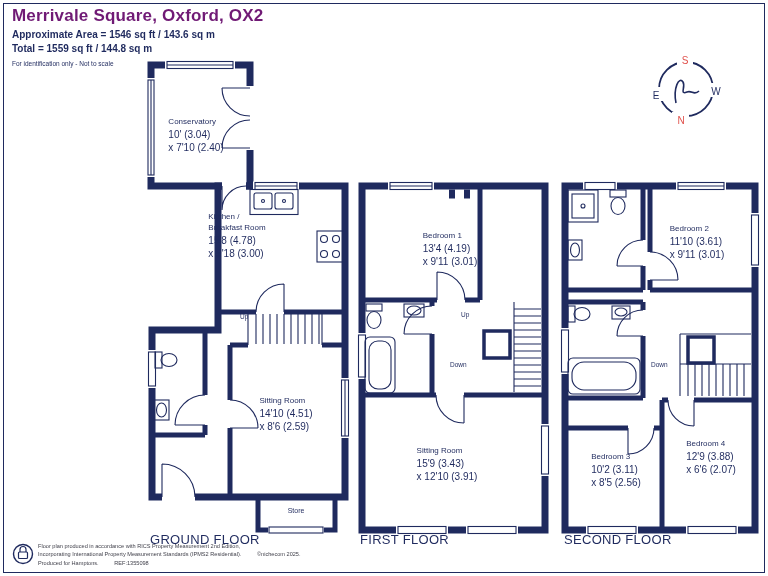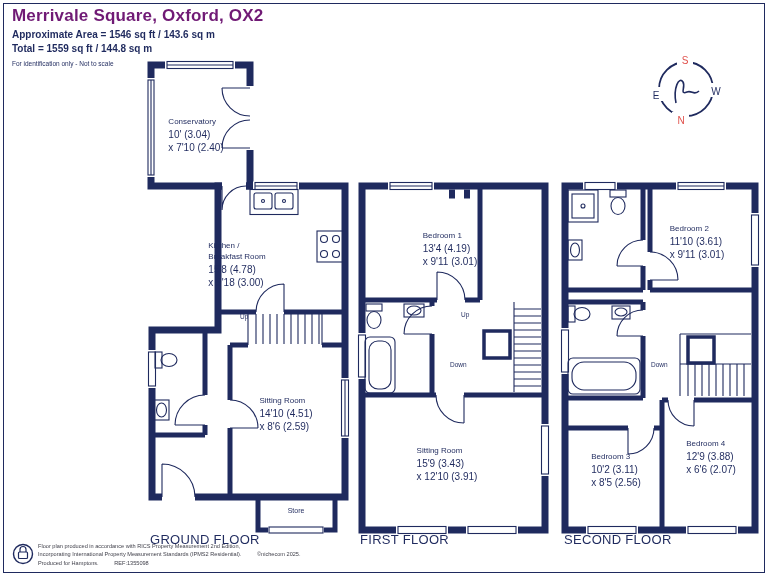--- a/index.html
+++ b/index.html
@@ -237,21 +237,21 @@
   <div class="area-line">Total = 1559 sq ft / 144.8 sq m</div>
   <div class="disclaimer">For identification only - Not to scale</div>
 </div>
 
 <div class="lbl" style="left:196px;top:117px">
   <div>Conservatory</div>
   <div class="dim">10' (3.04)</div>
   <div class="dim">x 7'10 (2.40)</div>
 </div>
 
-<div class="lbl" style="left:237px;top:241px">
+<div class="lbl" style="left:237px;top:212px">
   <div>Kitchen /</div>
   <div>Breakfast Room</div>
   <div class="dim">15'8 (4.78)</div>
   <div class="dim">x 9'18 (3.00)</div>
 </div>
 
 <div class="lbl" style="left:286px;top:396px">
   <div>Sitting Room</div>
   <div class="dim">14'10 (4.51)</div>
   <div class="dim">x 8'6 (2.59)</div>

